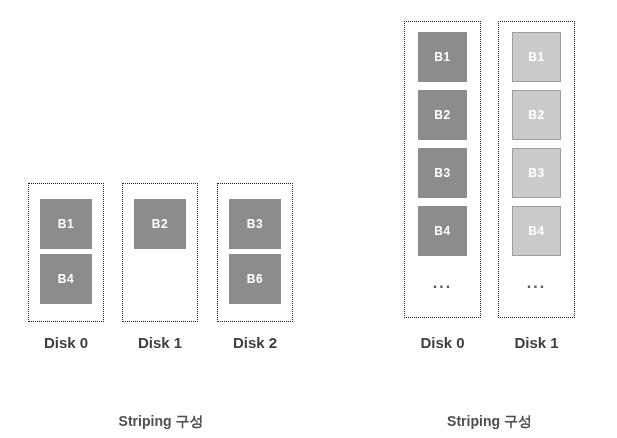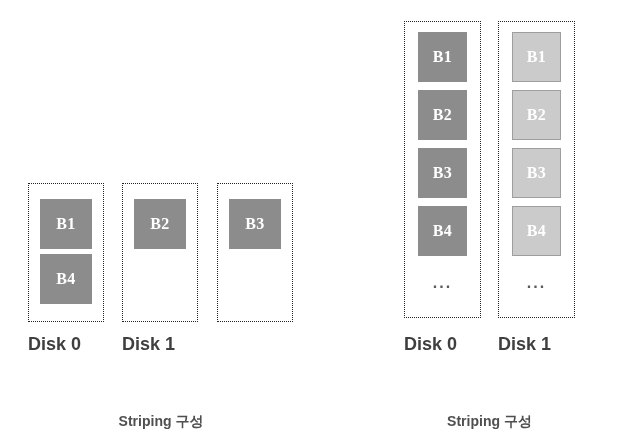--- a/index.html
+++ b/index.html
@@ -41,23 +41,22 @@
   .rbox0 { left: 404px; }
   .rbox1 { left: 498px; }
   .block {
     position: absolute;
     box-sizing: border-box;
     display: flex;
     align-items: center;
     justify-content: center;
     color: var(--block-text);
     font-weight: bold;
-    font-size: 16px;
+    font-size: 12px;
     letter-spacing: 0.5px;
-    font-family: Liberation Serif, serif;
   }
   .lbox .block { left: 11px; width: 52px; height: 50px; }
   .lbox .b0 { top: 15px; }
   .lbox .b1 { top: 70px; }
   .rbox .block { left: 13px; width: 49px; height: 50px; }
   .rbox .b0 { top: 10px; }
   .rbox .b1 { top: 68px; }
   .rbox .b2 { top: 126px; }
   .rbox .b3 { top: 184px; }
   .dark { background: var(--dark-block-fill); }
@@ -72,23 +71,23 @@
     width: 100%;
     text-align: center;
     color: var(--ellipsis-text);
     font-weight: bold;
     font-size: 16px;
     letter-spacing: 2px;
   }
   .disk-label {
     position: absolute;
     top: 334px;
-    text-align: left;
+    text-align: center;
     font-weight: bold;
-    font-size: 18px;
+    font-size: 15px;
     color: var(--label-text);
   }
   .llab { width: 76px; }
   .llab0 { left: 28px; }
   .llab1 { left: 122px; }
   .llab2 { left: 217px; }
   .rlab { width: 77px; }
   .rlab0 { left: 404px; }
   .rlab1 { left: 498px; }
   .group-caption {
@@ -110,23 +109,25 @@
 
   <div class="disk-box lbox lbox0">
     <div class="block dark b0">B1</div>
     <div class="block dark b1">B4</div>
   </div>
   <div class="disk-box lbox lbox1">
     <div class="block dark b0">B2</div>
   </div>
   <div class="disk-box lbox lbox2">
     <div class="block dark b0">B3</div>
+    <div class="block dark b1">B6</div>
   </div>
   <div class="disk-label llab llab0">Disk 0</div>
   <div class="disk-label llab llab1">Disk 1</div>
+  <div class="disk-label llab llab2">Disk 2</div>
   <div class="group-caption lcap">Striping 구성</div>
 
   <div class="disk-box rbox rbox0">
     <div class="block dark b0">B1</div>
     <div class="block dark b1">B2</div>
     <div class="block dark b2">B3</div>
     <div class="block dark b3">B4</div>
     <div class="ellipsis">...</div>
   </div>
   <div class="disk-box rbox rbox1">

